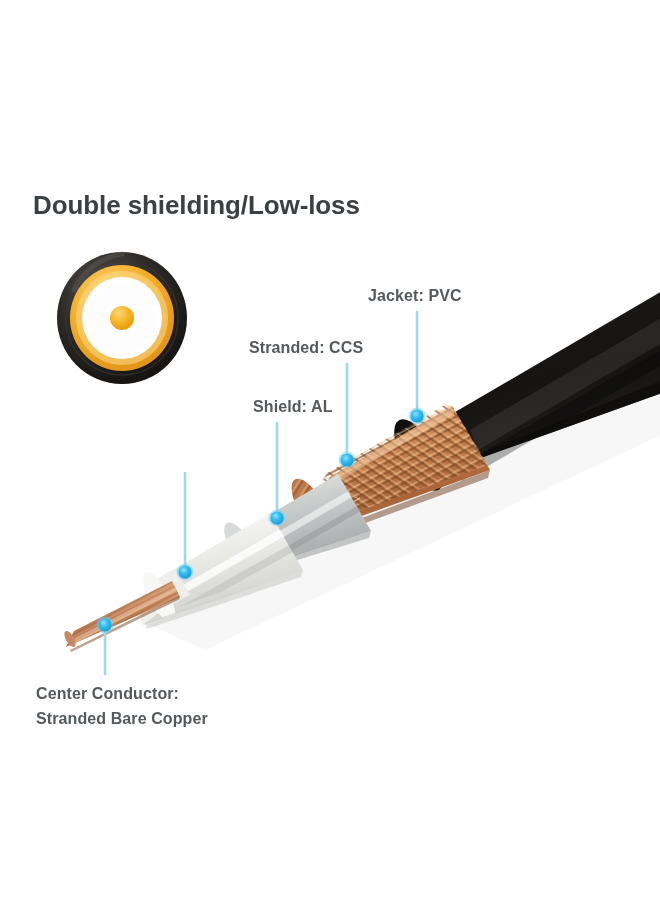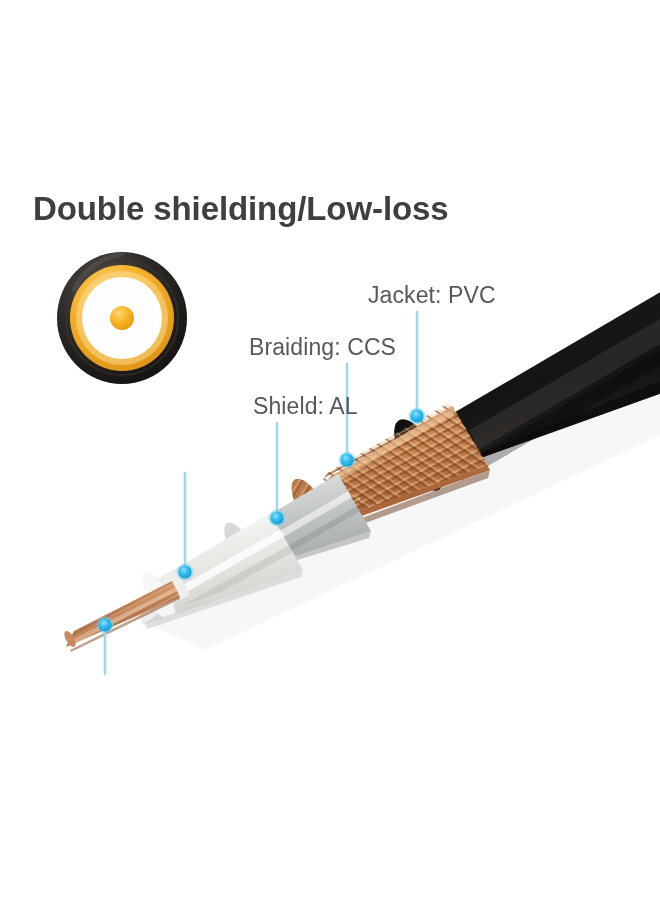--- a/index.html
+++ b/index.html
@@ -7,31 +7,31 @@
     width:660px;height:900px;position:relative;overflow:hidden;
     font-family:"Liberation Sans","DejaVu Sans",sans-serif;
     background:#ffffff;
   }
   #stage{position:absolute;left:0;top:0;width:660px;height:900px;}
   #art{position:absolute;left:0;top:0;width:660px;height:900px;}
 
   .label{
     position:absolute;
     color:#55595c;
-    font-size:23px;
-    font-weight:400;
+    font-size:16px;
+    font-weight:700;
     letter-spacing:.1px;
     white-space:pre;
     line-height:25px;
     font-family:"Liberation Sans","DejaVu Sans",sans-serif;
   }
   #title{
     position:absolute;
     left:33px; top:190px;
-    font-size:33px;
+    font-size:26px;
     font-weight:700;
     color:#3c4043;
     letter-spacing:-.1px;
     white-space:pre;
     font-family:"Liberation Sans","DejaVu Sans",sans-serif;
   }
   #lbl-jacket{left:368px;top:283px;}
   #lbl-braiding{left:249px;top:335px;}
   #lbl-shield{left:206px;top:394px;margin-left:47px;}
   #lbl-insulation{left:78px;top:444px;}
@@ -248,19 +248,20 @@
       <circle cx="185" cy="572" r="6.6" fill="url(#gDot)"></circle>
       <circle cx="105" cy="625" r="8.5" fill="#6fd2f2" opacity=".5"></circle>
       <circle cx="105" cy="625" r="6.6" fill="url(#gDot)"></circle>
     </g>
   </svg>
 
   <div id="title">Double shielding/Low-loss</div>
 
   <div class="label" id="lbl-jacket">Jacket: PVC</div>
 
-  <div class="label" id="lbl-braiding">Braiding: CCS</div>
+  <div class="label" id="lbl-braiding">Stranded: CCS</div>
 
   <div class="label" id="lbl-shield">Shield: AL</div>
 
 
+  <div class="label" id="lbl-center"><span>Center Conductor:</span><span class="l2">Stranded Bare Copper</span></div>
 
 </div>
 
 </body></html>

